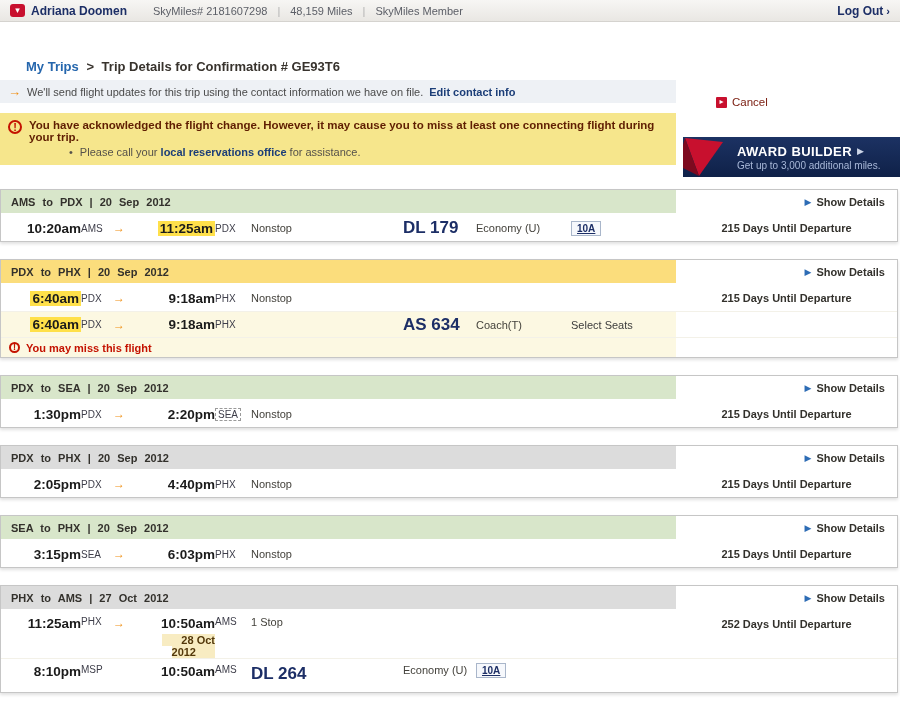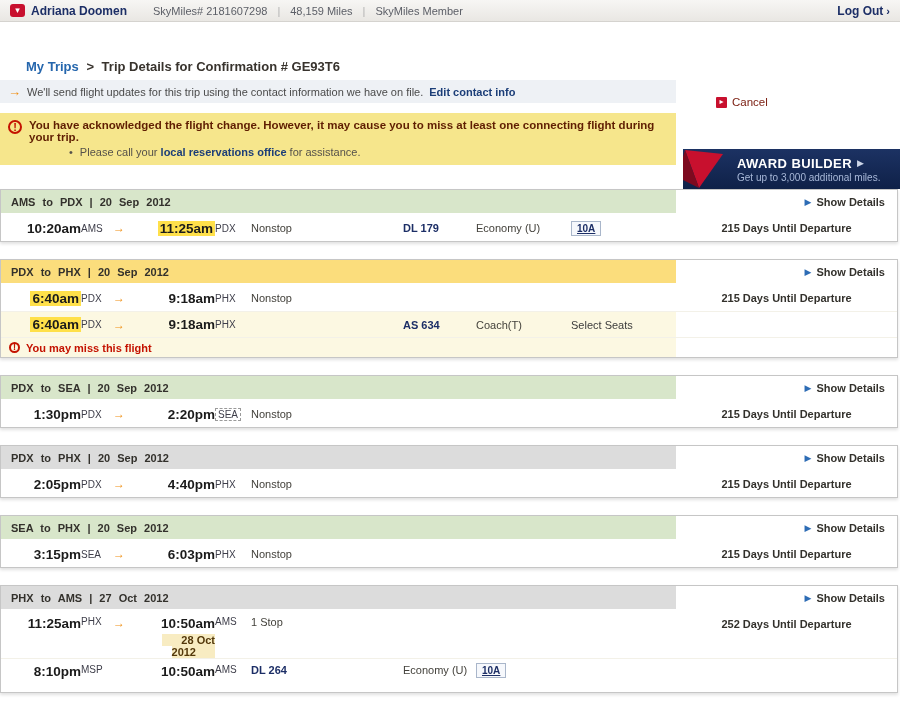--- a/index.html
+++ b/index.html
@@ -35,21 +35,21 @@
   .cancel { position:absolute; left:716px; top:37px; display:flex; align-items:center;
     gap:5px; font-size:11.5px; color:#7c2013; cursor:pointer; }
   .cancel-ico { width:11px; height:11px; background:#c8102e; color:#fff; font-size:8px;
     line-height:1; display:flex; align-items:center; justify-content:center; border-radius:1px; }
   .route-banner { display:inline-block; margin-top:8px; background:#241e16; color:#fff;
     font-weight:bold; font-size:12.5px; padding:2px 7px 3px 7px; white-space:pre; }
   .contact-bar { margin-top:6px; width:676px; background:#eef1f5; padding:4px 8px;
     display:flex; align-items:center; gap:6px; color:#4a4a4a; }
   .contact-ico { color:#ef8d10; font-weight:bold; font-size:13px; }
   .contact-link { color:#1c3e78; font-weight:bold; cursor:pointer; text-decoration:none; }
-  .award-banner { position:absolute; left:683px; top:90px; width:217px; height:40px;
+  .award-banner { position:absolute; left:683px; top:78px; width:217px; height:40px;
     background:linear-gradient(#1c3263,#0f2148); display:flex; align-items:center;
     overflow:hidden; cursor:pointer; }
   .award-text { margin-left:6px; }
   .award-title { color:#fff; font-weight:bold; font-size:13px; letter-spacing:.4px;
     display:flex; align-items:center; gap:5px; }
   .award-arr { color:#cdd6e8; font-size:9px; }
   .award-sub { color:#a8b8d8; font-size:10px; margin-top:1px; }
   .warning-box { margin-top:10px; width:676px; background:#f6e68c; padding:6px 8px 7px 8px;
     display:flex; gap:7px; }
   .warn-circle { border:2px solid #c41200; color:#c41200; border-radius:50%;
@@ -81,21 +81,21 @@
     grid-template-columns:80px 32px 24px 78px 36px 152px 73px 95px 105px;
     align-items:center; }
   .row-left .c:nth-child(1) { padding-left:8px; }
   .row-right { width:221px; display:flex; align-items:center; justify-content:center;
     font-size:11px; font-weight:bold; color:#33312c; background:#fff; }
   .cream .row-left { background:#fcf8e2; }
   .t { font-size:13.5px; font-weight:bold; color:#1b1b1b;text-align:right; }
   .code { font-size:10px; color:#3e3e4a; }
   .arr-ico { color:#ef9016; font-size:12px; font-weight:bold; }
   .sm { font-size:11px; color:#44423c; }
-  .fl { font-size:11px; font-weight:bold; color:#1c2e66; }
+  .fl { font-size:17px; font-weight:bold; color:#1c2e66; }
   .hl { background:#ffe04a; padding:0 2px; }
   .hl-soft { background:#f8ecc2; color:#53380b; padding:0 19px; }
   .dashed { border:1px dashed #9a9a9a; padding:0 2px; font-size:10px; color:#3e3e4a; cursor:pointer; }
   .seat-box { border:1px solid #a9b6ca; background:#f6f8fc; color:#1c2e66;
     text-decoration:underline; font-weight:bold; font-size:10px; padding:1px 5px; cursor:pointer; }
   .seat-text { font-size:11px; color:#3c3c3c; cursor:pointer; }
   .warnrow { min-height:20px; }
   .warnrow .row-left { display:flex; align-items:center; padding-left:8px; gap:6px; }
   .warn-text { color:#c41200; font-weight:bold; font-size:11px; }
   .tall1 { min-height:40px; } .tall2 { min-height:34px;flex-direction:column; }

